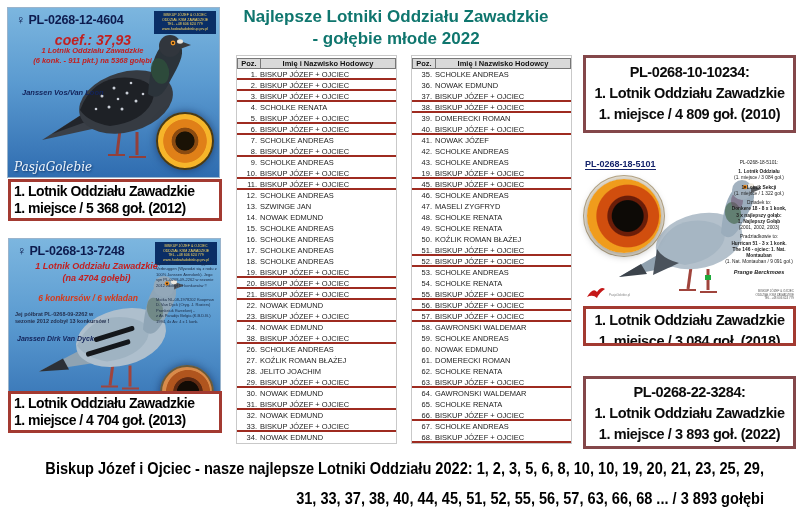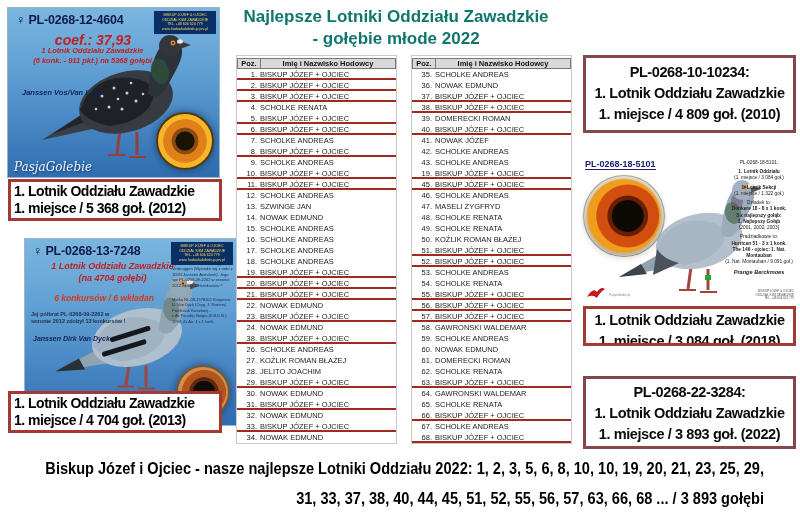--- a/index.html
+++ b/index.html
@@ -132,21 +132,21 @@
     <div class="navytxt" style="left:14px;top:80px;font-size:7.5px;">Janssen Vos/Van Loon</div>
     <div class="eye eye1"></div>
     <div class="wm">PasjaGolebie</div>
   </div>
 
   <div class="redlabel" style="top:179px;">
     <div>1. Lotnik Oddziału Zawadzkie</div>
     <div>1. miejsce / 5 368 goł. (2012)</div>
   </div>
 
-  <div class="bluecard" style="left:25px;top:239px;height:186px;">
+  <div class="bluecard" style="left:9px;top:239px;height:186px;">
     <svg class="pigeon" viewBox="0 0 211 149">
       <polygon points="30,114 88,84 95,104" fill="#8fa3b2"></polygon>
       <polygon points="30,114 54,101 60,112" fill="#2c3036"></polygon>
       <g stroke="#a0443c" stroke-width="3">
           <line x1="104" y1="106" x2="101" y2="128"></line>
           <line x1="121" y1="108" x2="121" y2="129"></line>
         </g>
       <g stroke="#a0443c" stroke-width="2">
           <line x1="92" y1="129" x2="109" y2="129"></line>
           <line x1="113" y1="131" x2="130" y2="131"></line>

